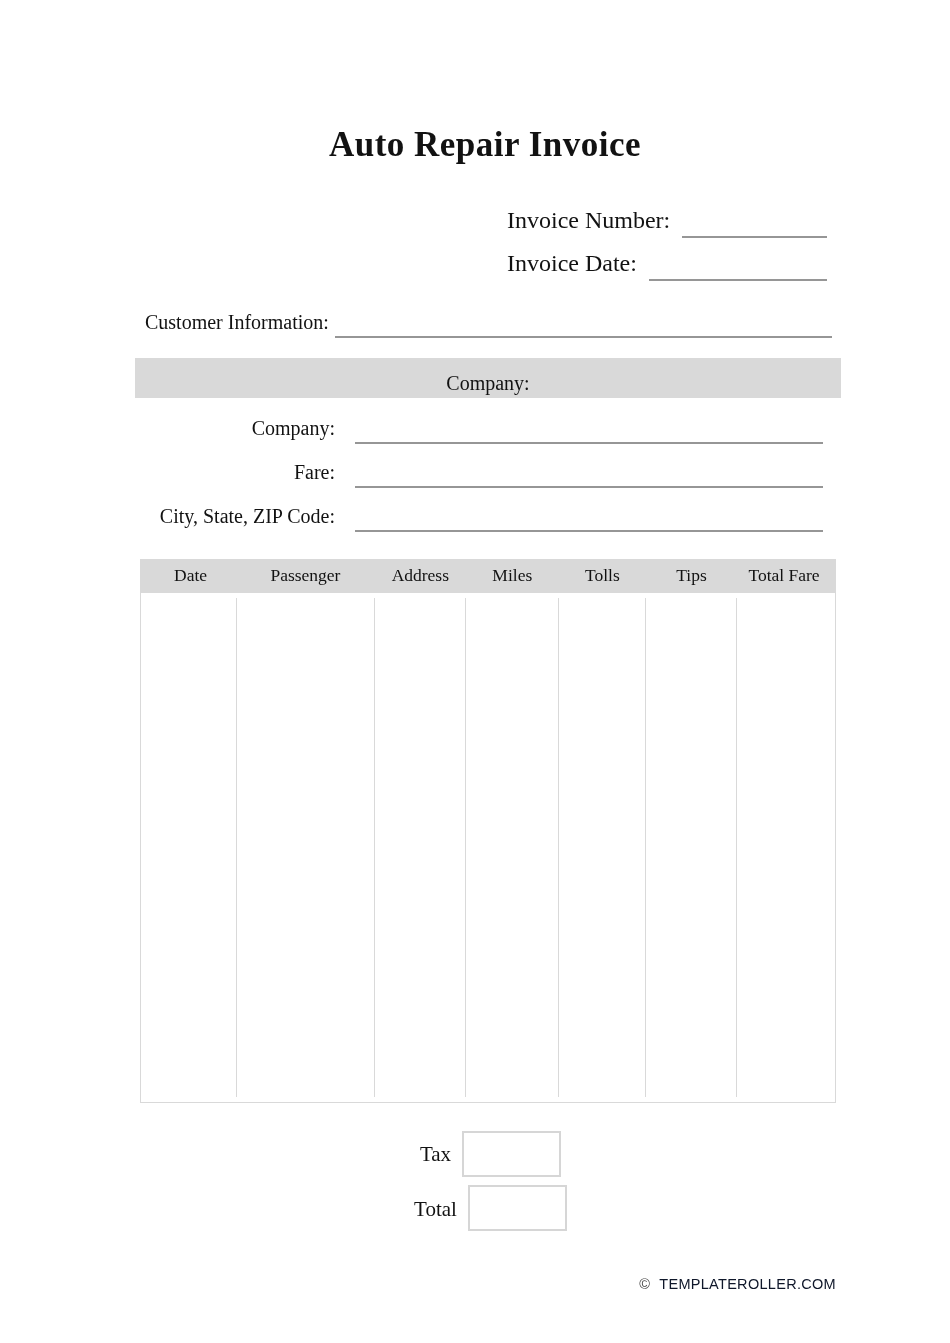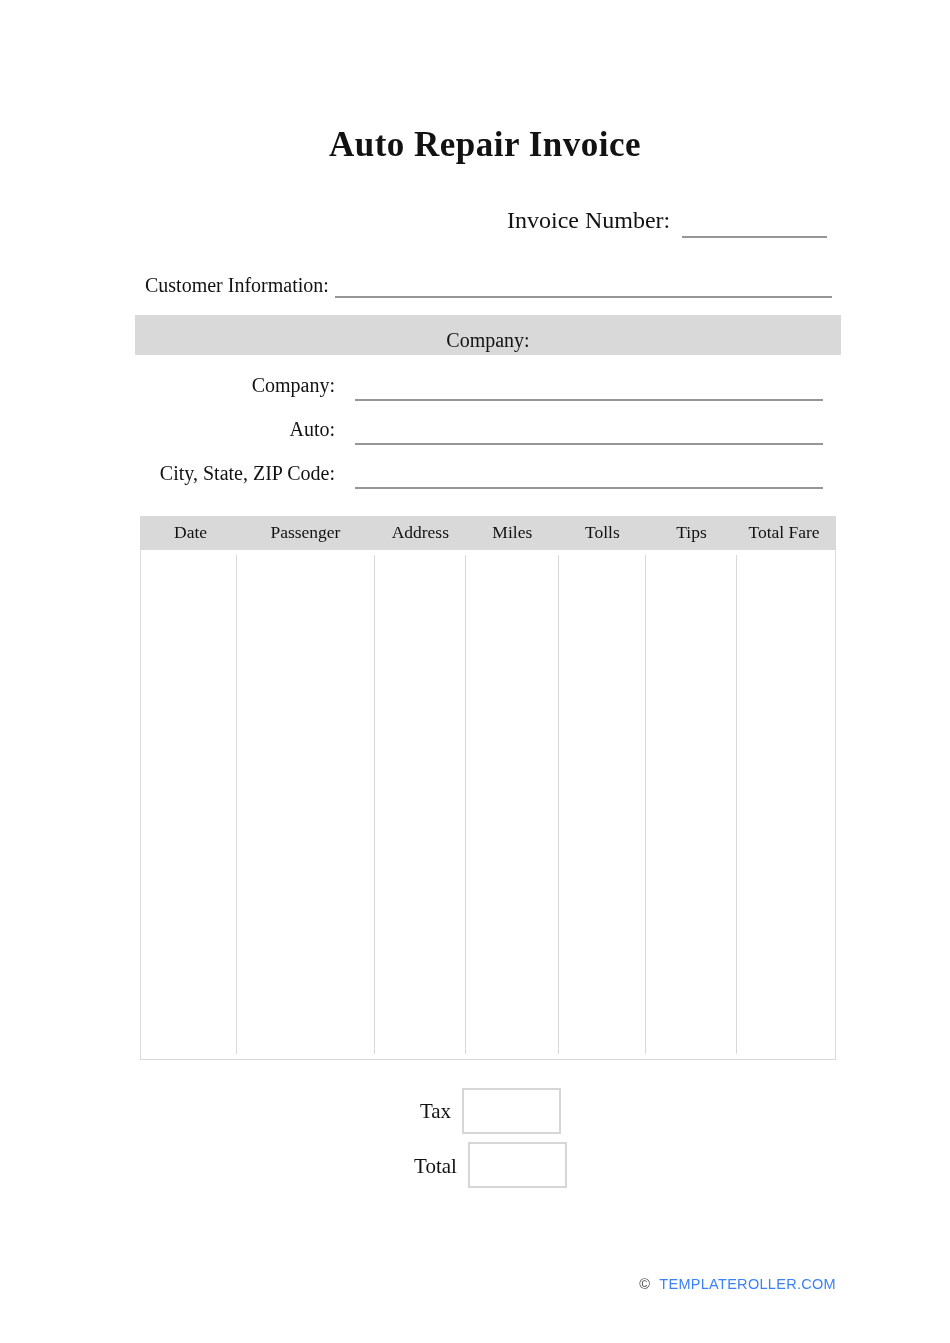--- a/index.html
+++ b/index.html
@@ -35,21 +35,21 @@
   .meta-row {
     display:flex; align-items:flex-end;
     margin-left:357px;
     height:30px; margin-bottom:13px;
   }
   .meta-row .lbl { font-size:24px; white-space:nowrap; padding-right:12px; line-height:1.1; }
   .meta-row .fill-line { margin-right:4px; }
 
   
   .customer-row {
-    display:flex; align-items:center;
+    display:flex; align-items:flex-end;
     margin-top:9px; height:30px;
   }
   .customer-row .lbl { font-size:20px; white-space:nowrap; padding-right:6px; line-height:1.1; }
   .customer-row .fill-line { margin-right:4px; }
 
   
   .section-bar {
     margin-top:15px;
     height:40px;
     background:#d9d9d9;
@@ -97,52 +97,56 @@
 
   
   .footer {
     position:absolute;
     right:114px; bottom:56px;
     font-family:"Liberation Sans","DejaVu Sans",sans-serif;
     font-size:14.5px;
     letter-spacing:0.3px;
   }
   .footer .copy { color:#4a4a4a; padding-right:4px; }
-  .footer .site { color:#3b82f6; text-decoration:none; }
+  .footer .site { color:#0f172a; text-decoration:none; }
 </style>
 </head>
 <body>
 
 <div class="page">
 
   <h1 class="title">Auto Repair Invoice</h1>
 
   <div class="content">
 
     <div class="meta-block">
       <div class="meta-row">
         <span class="lbl">Invoice Number:</span>
+        <span class="fill-line"></span>
+      </div>
+      <div class="meta-row">
+        <span class="lbl">Invoice Date:</span>
         <span class="fill-line"></span>
       </div>
     </div>
 
     <div class="customer-row">
       <span class="lbl">Customer Information:</span>
       <span class="fill-line"></span>
     </div>
 
     <div class="section-bar">Company:</div>
 
     <div class="form-rows">
       <div class="form-row">
         <span class="lbl">Company:</span>
         <span class="fill-line"></span>
       </div>
       <div class="form-row">
-        <span class="lbl">Auto:</span>
+        <span class="lbl">Fare:</span>
         <span class="fill-line"></span>
       </div>
       <div class="form-row">
         <span class="lbl">City, State, ZIP Code:</span>
         <span class="fill-line"></span>
       </div>
     </div>
 
     <div class="grid">
       <div class="grid-header">

